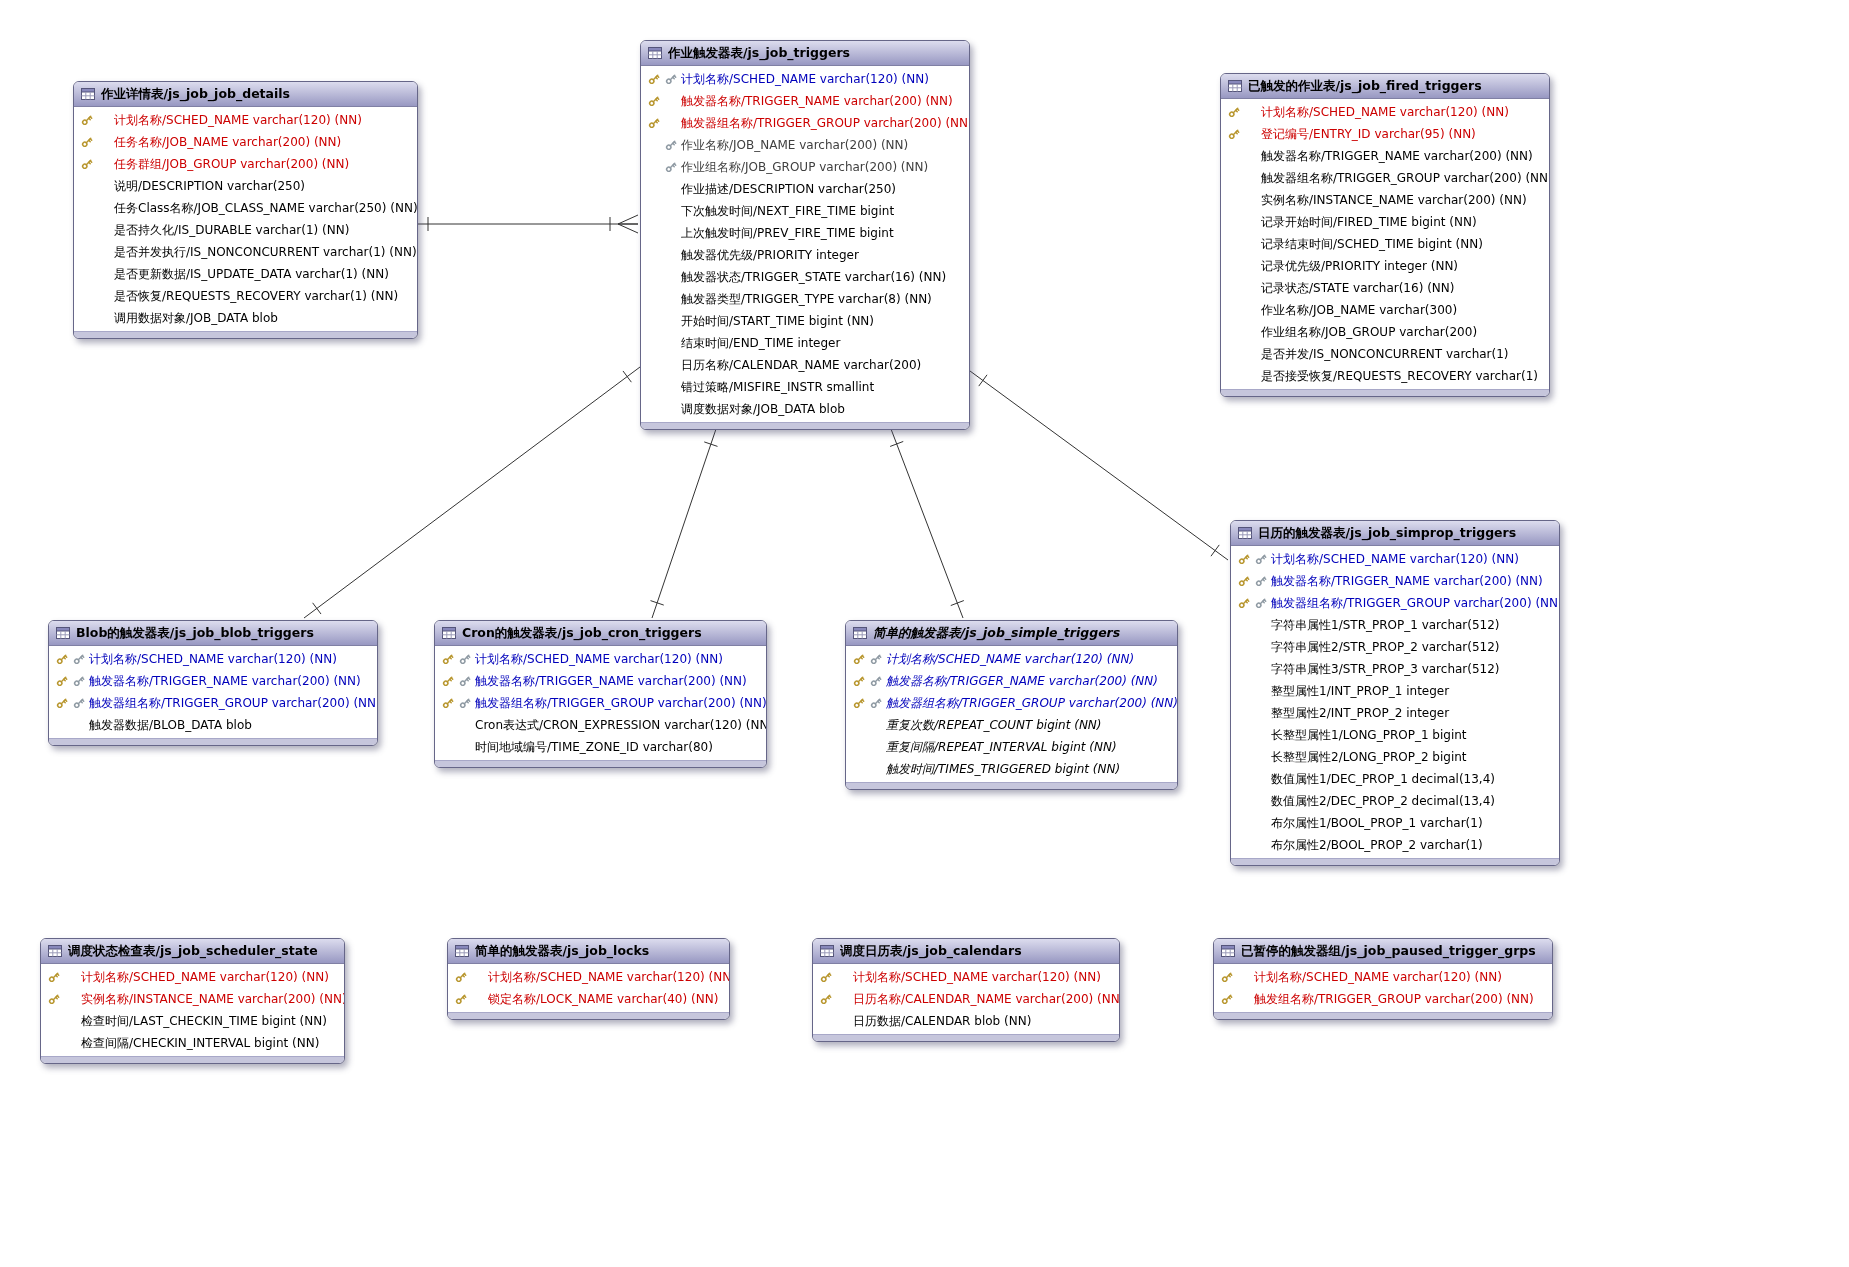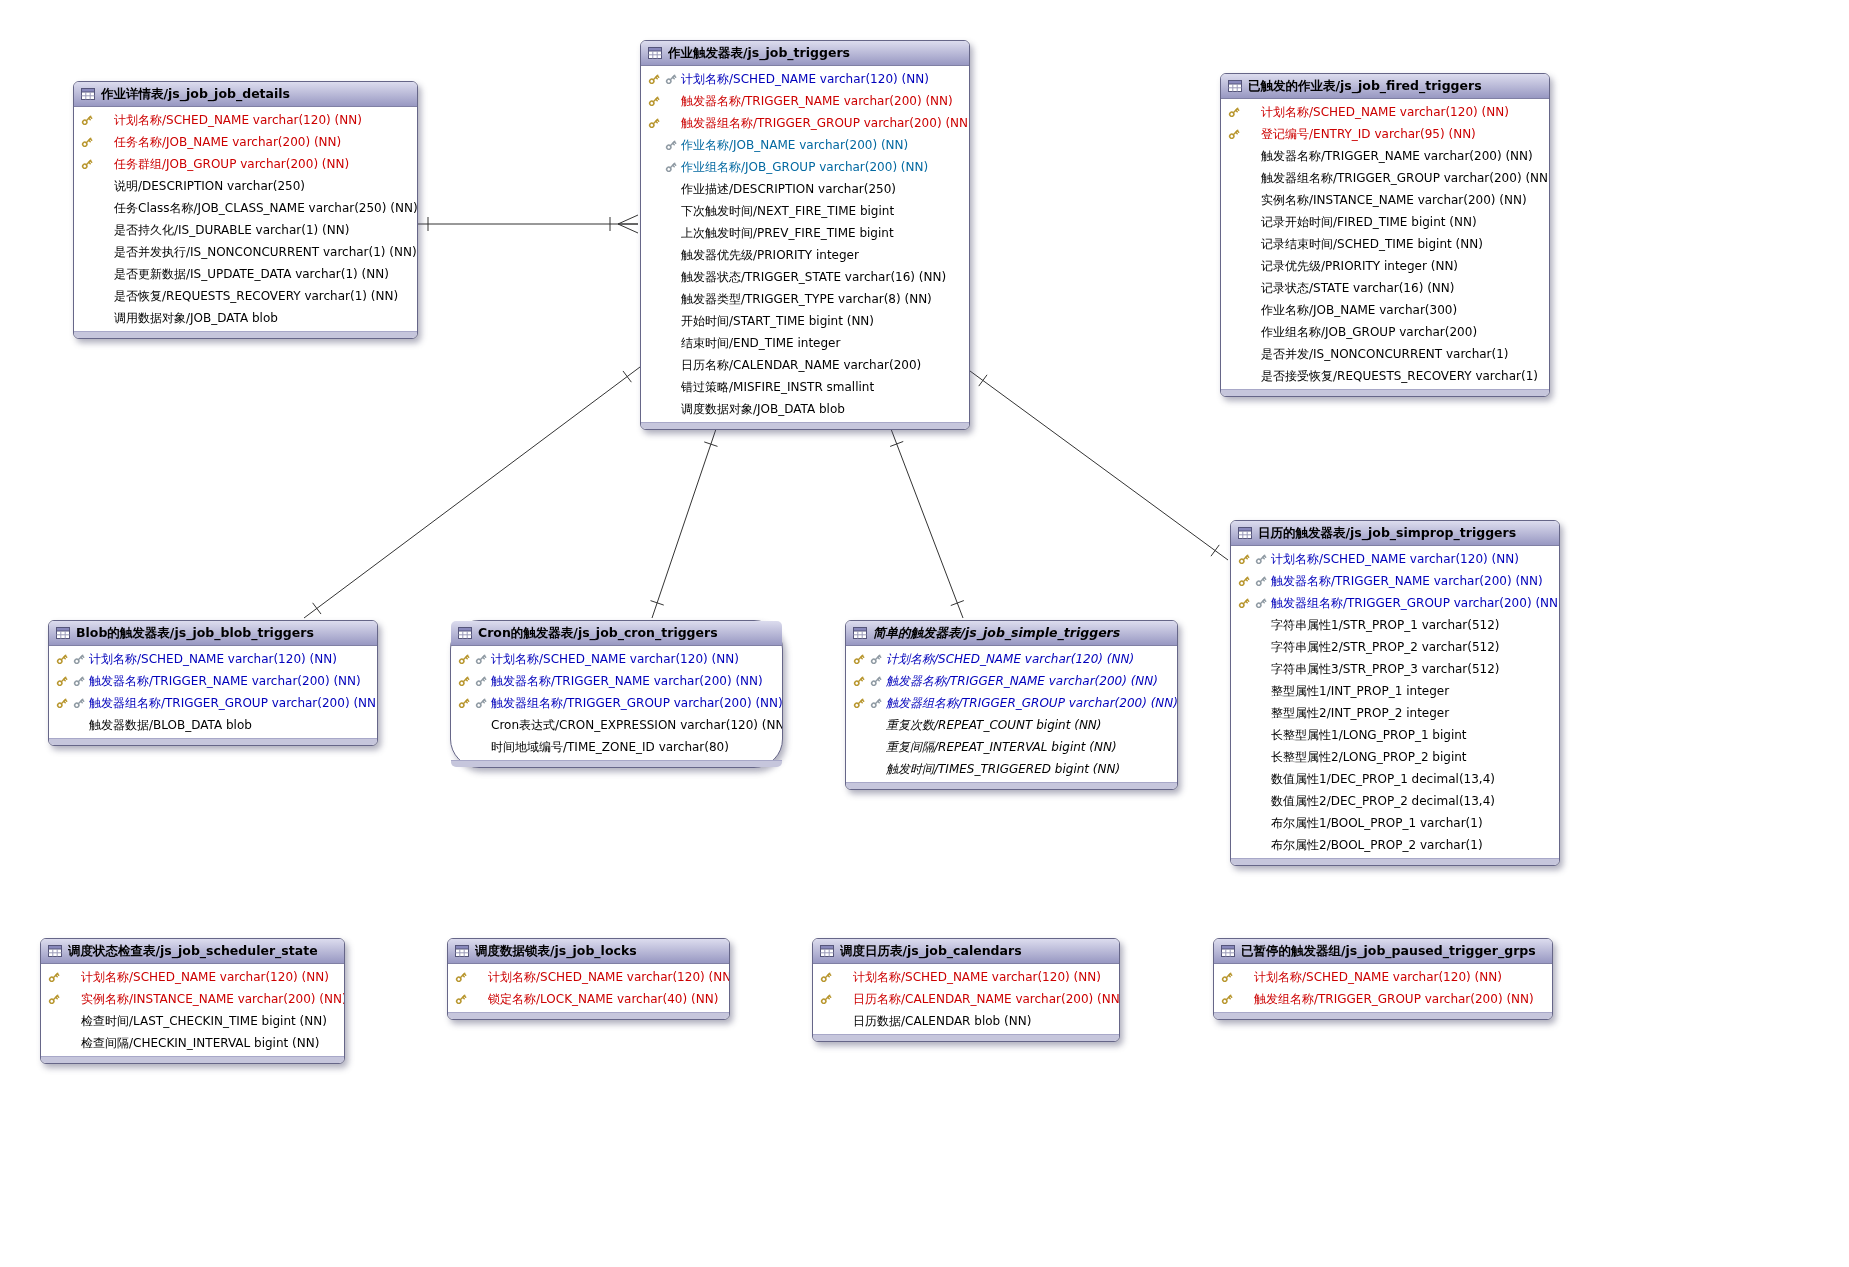--- a/index.html
+++ b/index.html
@@ -16,21 +16,21 @@
   .tblicon { width:14px; height:12px; flex:0 0 14px; }
   .tbl-t { font-size:12.5px; font-weight:bold; color:#000000; white-space:nowrap; overflow:hidden; }
   .tbl-b { padding:2px 0; }
   .row { height:22px; display:flex; align-items:center; padding:0 6px; white-space:nowrap; overflow:hidden; }
   .icons { display:inline-flex; width:34px; flex:0 0 34px; }
   .slot { width:17px; height:14px; display:inline-flex; align-items:center; }
   .keyicon { width:14px; height:14px; }
   .ctext { font-size:12px; line-height:22px; }
   .k-pk   { color:#cc0000; }
   .k-pkfk { color:#0000bb; }
-  .k-fk   { color:#0369a1; }
+  .k-fk   { color:#404040; }
   .k-none { color:#000000; }
   .tbl-f { height:7px; background:#c6c6dc; border-top:1px solid #a8a8c8; border-radius:0 0 5px 5px; }
 </style>
 </head>
 <body>
 
 <div id="canvas">
   <svg id="connectors" width="1849" height="1267">
       <g>
         <line x1="412" y1="224" x2="638" y2="224"></line>
@@ -568,21 +568,21 @@
         <div class="row">
           <span class="icons">
             <span class="slot"></span>
             <span class="slot"></span>
           </span>
           <span class="ctext k-none">触发器数据/BLOB_DATA blob</span>
         </div>
       </div>
       <div class="tbl-f"></div>
     </div>
-    <div class="tbl" style="left: 450px; top: 620px; width: 333px; border-radius: 29px;">
+    <div class="tbl" style="left: 434px; top: 620px; width: 333px;">
       <div class="tbl-h">
         <svg viewBox="0 0 14 12" class="tblicon">
           <rect x="0.5" y="0.5" width="13" height="11" fill="#ffffff" stroke="#55557a"></rect>
           <rect x="0.5" y="0.5" width="13" height="3.5" fill="#8888bb" stroke="#55557a"></rect>
           <line x1="0.5" y1="7.8" x2="13.5" y2="7.8" stroke="#9a9ab8"></line>
           <line x1="4.8" y1="4" x2="4.8" y2="11.5" stroke="#9a9ab8"></line>
           <line x1="9.2" y1="4" x2="9.2" y2="11.5" stroke="#9a9ab8"></line>
         </svg>
         <span class="tbl-t">Cron的触发器表/js_job_cron_triggers</span>
       </div>
@@ -1020,21 +1020,21 @@
     </div>
     <div class="tbl" style="left: 447px; top: 938px; width: 283px;">
       <div class="tbl-h">
         <svg viewBox="0 0 14 12" class="tblicon">
           <rect x="0.5" y="0.5" width="13" height="11" fill="#ffffff" stroke="#55557a"></rect>
           <rect x="0.5" y="0.5" width="13" height="3.5" fill="#8888bb" stroke="#55557a"></rect>
           <line x1="0.5" y1="7.8" x2="13.5" y2="7.8" stroke="#9a9ab8"></line>
           <line x1="4.8" y1="4" x2="4.8" y2="11.5" stroke="#9a9ab8"></line>
           <line x1="9.2" y1="4" x2="9.2" y2="11.5" stroke="#9a9ab8"></line>
         </svg>
-        <span class="tbl-t">调度数据锁表/js_job_locks</span>
+        <span class="tbl-t">简单的触发器表/js_job_locks</span>
       </div>
       <div class="tbl-b">
         <div class="row">
           <span class="icons">
             <span class="slot">
               <svg viewBox="0 0 16 16" class="keyicon">
                 <g transform="rotate(-45 8 8)" fill="none" stroke="#b8962e" stroke-width="1.7" stroke-linecap="round">
                   <circle cx="4.4" cy="8" r="2.4"></circle>
                   <line x1="6.9" y1="8" x2="14" y2="8"></line>
                   <line x1="10.8" y1="8" x2="10.8" y2="10.4"></line>

